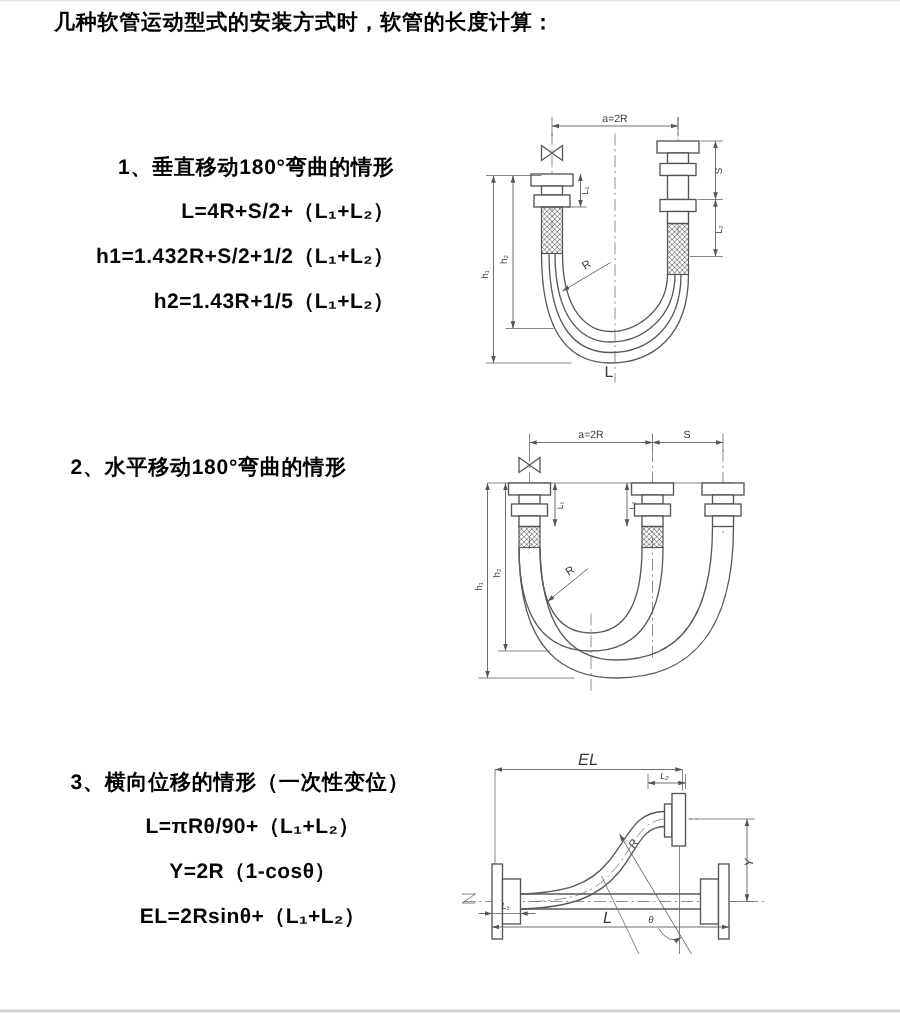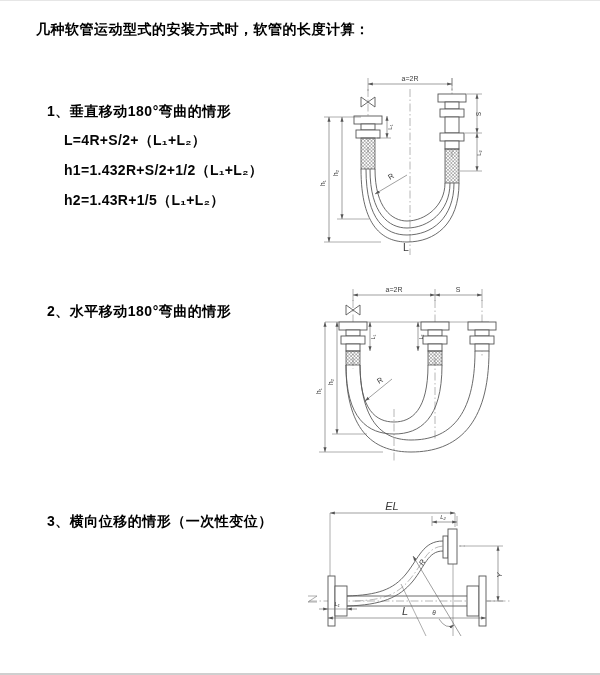--- a/index.html
+++ b/index.html
@@ -3,21 +3,21 @@
 <meta charset="utf-8">
 <style>
   html,body{margin:0;padding:0;background:#fff;}
   #page{
     position:relative;width:600px;height:675px;background:#ffffff;
     font-family:"Liberation Sans",sans-serif;color:#0d0d0d;overflow:hidden;
     border-top:1px solid #e6e6e6;border-bottom:2px solid #cfcfcf;
     box-sizing:border-box;
   }
   .title{
-    position:absolute;left:36px;top:20px;font-size:14px;font-weight:bold;
+    position:absolute;left:36px;top:5px;font-size:14px;font-weight:bold;
     color:#000;letter-spacing:.5px;text-align:center;
   }
   .section{position:absolute;left:36px;}
   .sec-heading{font-size:14px;font-weight:bold;color:#000;padding-left:11px;margin-bottom:4px;letter-spacing:.5px;}
   .formulas{padding-left:28px;}
   .formula{font-size:14px;line-height:30px;color:#060606;letter-spacing:.3px;white-space:nowrap;font-weight:bold;}
   .diag{position:absolute;}
   svg{display:block;}
   svg text{fill:#3a3a3a;font-family:"Liberation Sans",sans-serif;}
   .ln{stroke:#5a5a5a;stroke-width:.9;fill:none;}
@@ -27,35 +27,40 @@
   .part{stroke:#555;stroke-width:.9;fill:#fff;}
   .braidrect{stroke:#555;stroke-width:.8;}
 </style>
 </head>
 <body>
 
 <div id="page">
 
   <div class="title">几种软管运动型式的安装方式时，软管的长度计算：</div>
 
-  <div class="section" style="top:102px;">
+  <div class="section" style="top:102px;text-align:right;">
     <div class="sec-heading">1、垂直移动180°弯曲的情形</div>
     <div class="formulas">
       <div class="formula">L=4R+S/2+（L₁+L₂）</div>
       <div class="formula">h1=1.432R+S/2+1/2（L₁+L₂）</div>
       <div class="formula">h2=1.43R+1/5（L₁+L₂）</div>
     </div>
   </div>
 
   <div class="section" style="top:302px;">
     <div class="sec-heading">2、水平移动180°弯曲的情形</div>
   </div>
 
   <div class="section" style="top:512px;text-align:center;">
     <div class="sec-heading">3、横向位移的情形（一次性变位）</div>
+    <div class="formulas">
+      <div class="formula">L=πRθ/90+（L₁+L₂）</div>
+      <div class="formula">Y=2R（1-cosθ）</div>
+      <div class="formula">EL=2Rsinθ+（L₁+L₂）</div>
+    </div>
   </div>
 
   <div class="diag" style="left:295px;top:60px;">
     <svg width="280" height="200" viewBox="0 0 280 200">
       <defs>
         <marker id="ar1" viewBox="0 0 8 8" refX="8" refY="4" markerWidth="8" markerHeight="8" orient="auto-start-reverse">
           <path d="M0,1.4 L8,4 L0,6.6 z" fill="#555"></path>
         </marker>
         <pattern id="br1" width="3.4" height="3.4" patternUnits="userSpaceOnUse">
           <path d="M0,0 L3.4,3.4 M3.4,0 L0,3.4" stroke="#6b6b6b" stroke-width="0.5"></path>

